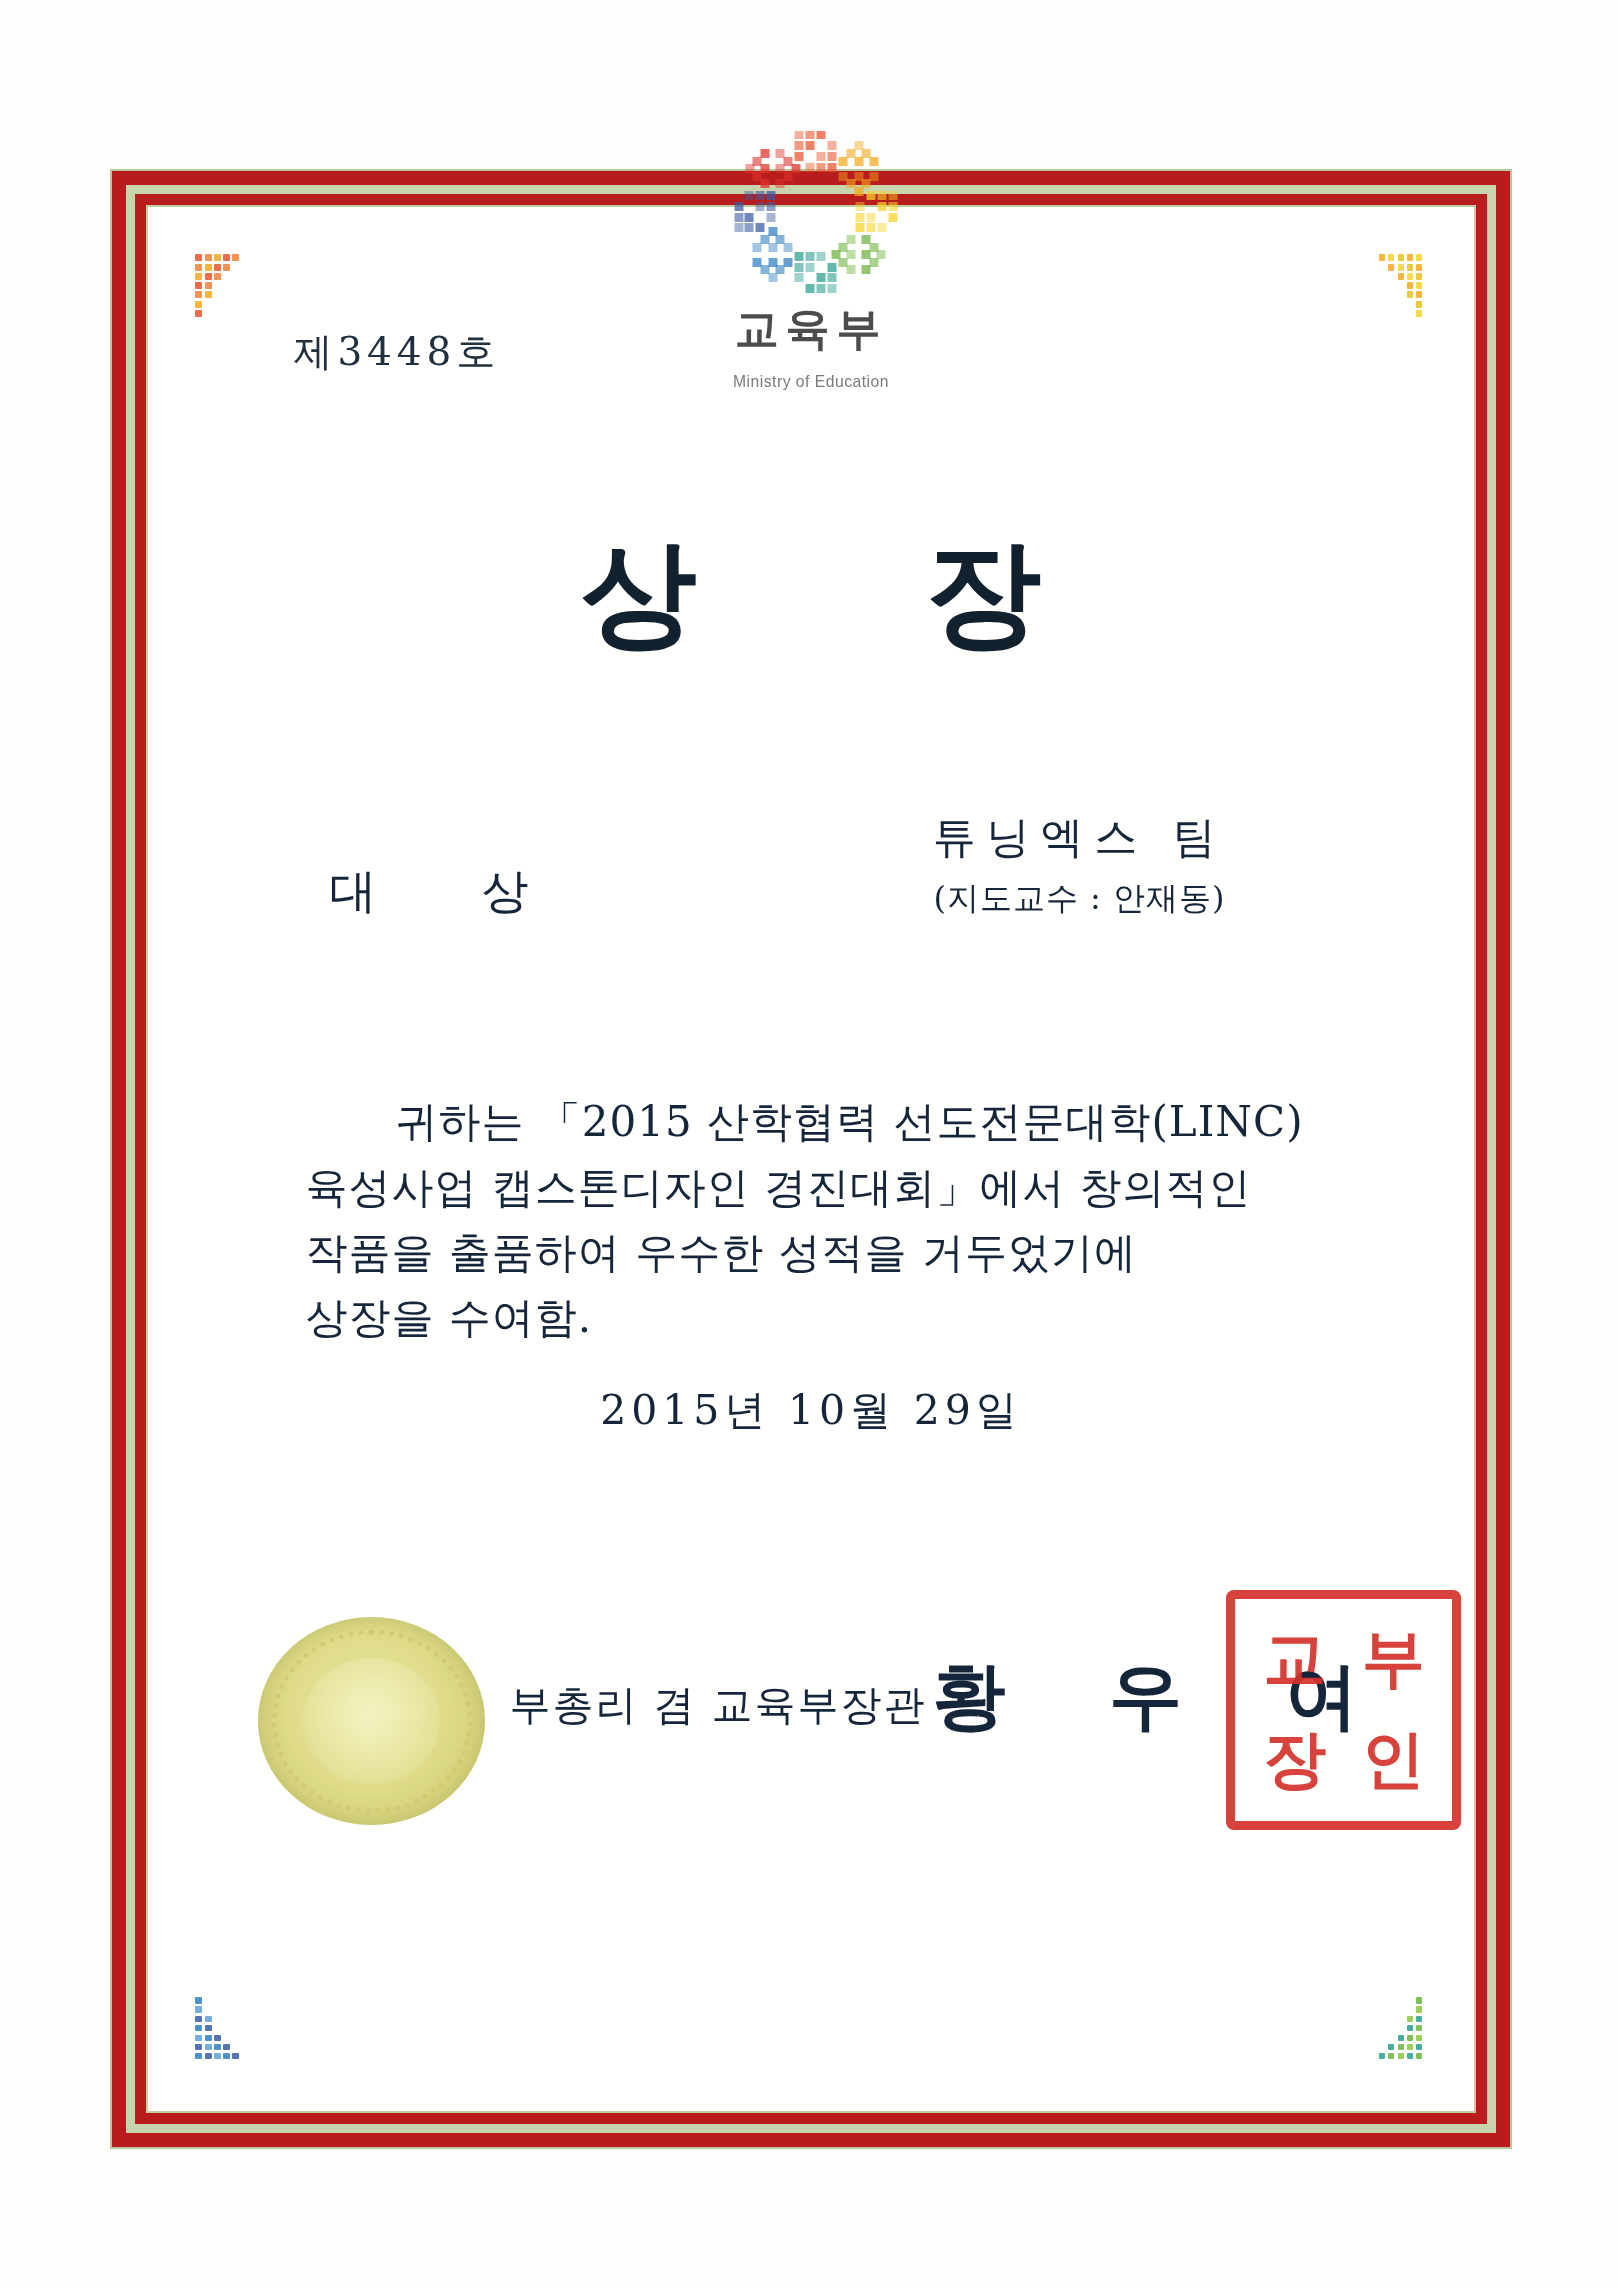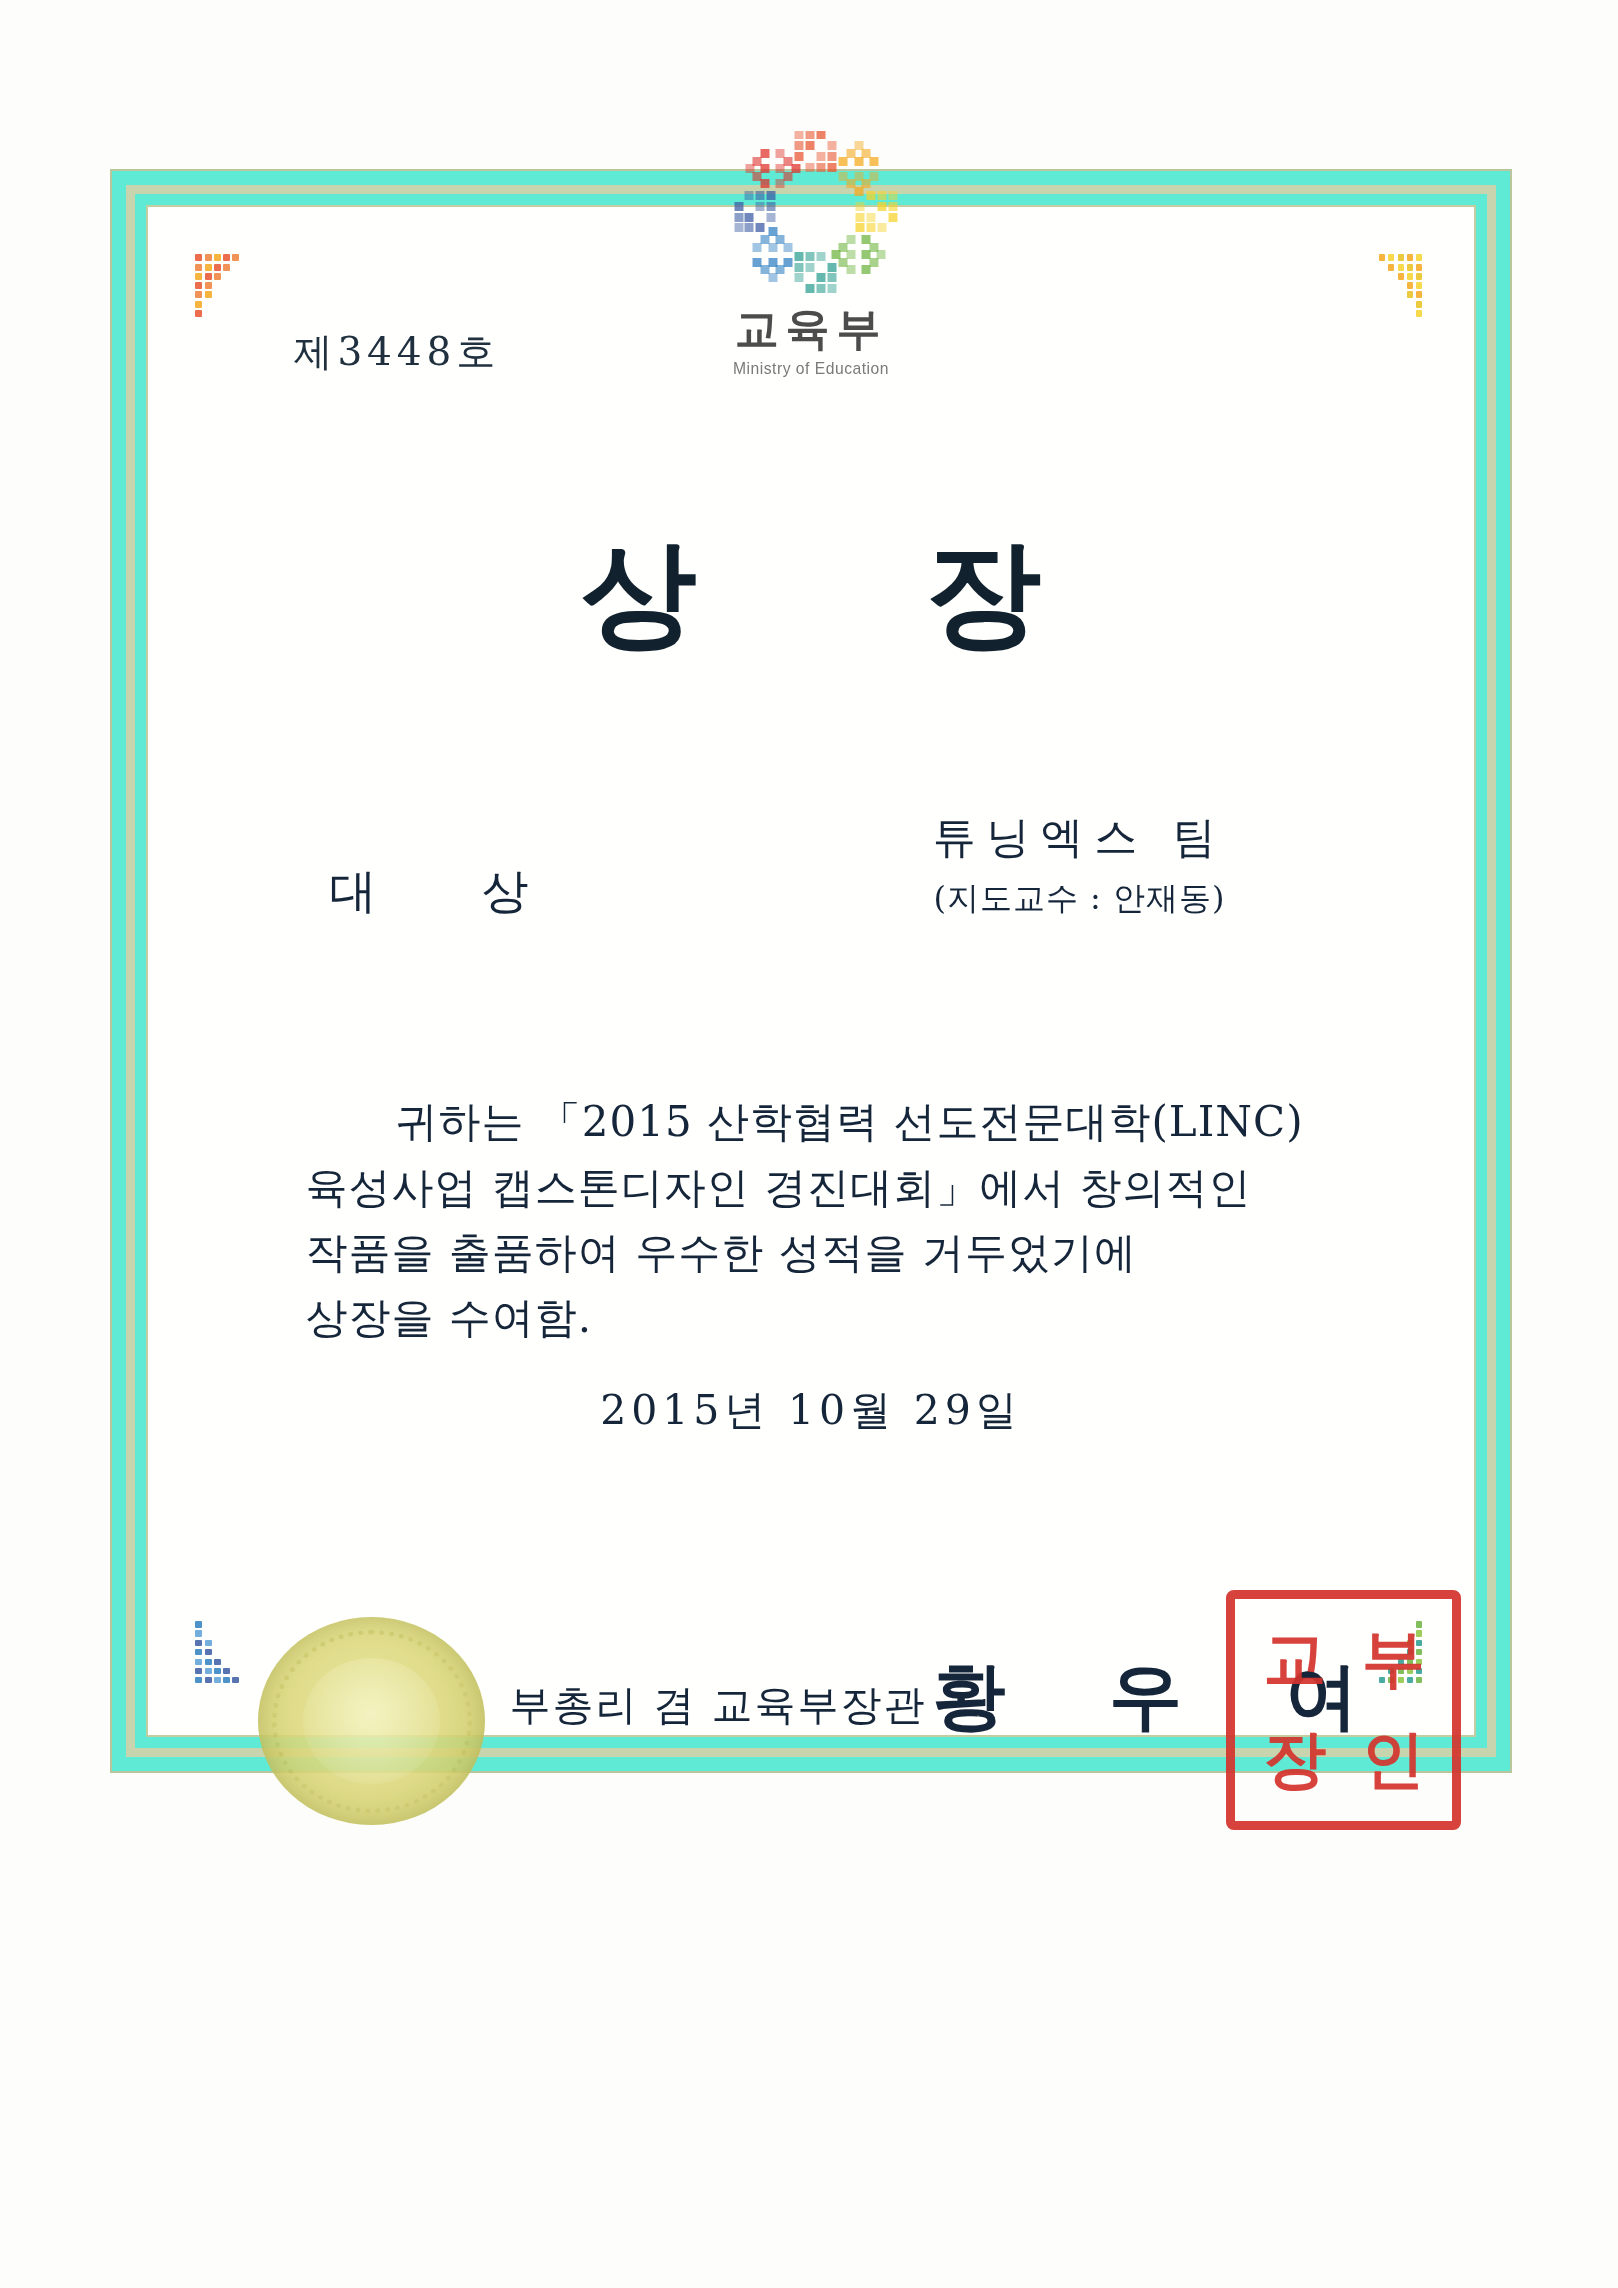--- a/index.html
+++ b/index.html
@@ -23,22 +23,22 @@
     width: 1618px;
     height: 2289px;
     background: #fdfdfb;
   }
 
   .cert {
     position: absolute;
     left: 110px;
     top: 169px;
     width: 1402px;
-    height: 1604px;
-    background: #5eead4;
+    height: 1980px;
+    background: #b91c1c;
     border: 2.9px solid #b9c59a;
     box-sizing: border-box;
     padding-left: 48px;
   }
   .cert-inner {
     position: absolute;
     left: 13.7px;
     top: 13.7px;
     right: 13.7px;
     bottom: 13.7px;
@@ -101,21 +101,21 @@
     font-weight: bold;
     letter-spacing: 6.9px;
     color: #4c4c4c;
     margin-top: 2px;
   }
   .emblem-en {
     font-family: "Liberation Sans", sans-serif;
     font-size: 15.7px;
     letter-spacing: 0.5px;
     color: #7a7a7a;
-    margin-top: 1px;
+    margin-top: 14px;
   }
 
   
   .serial {
     position: absolute;
     left: 145px;
     top: 118px;
     font-size: 39px;
     letter-spacing: 4.9px;
     color: #20303f;

